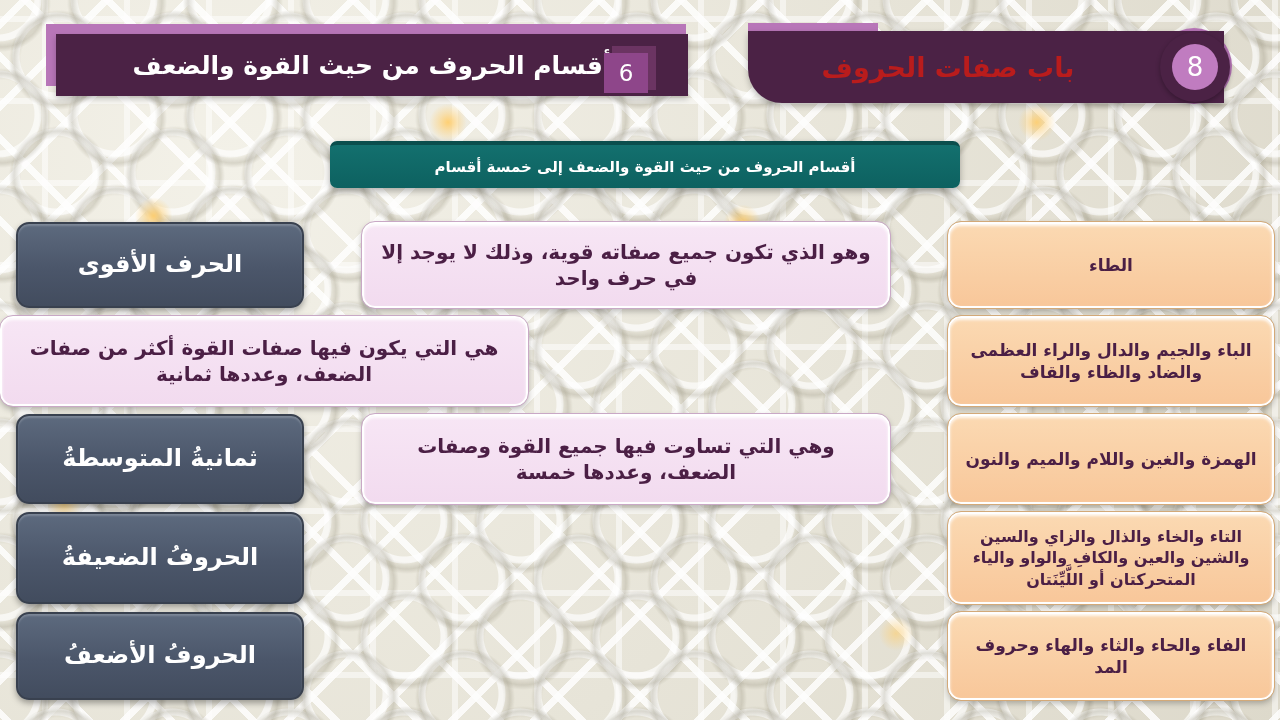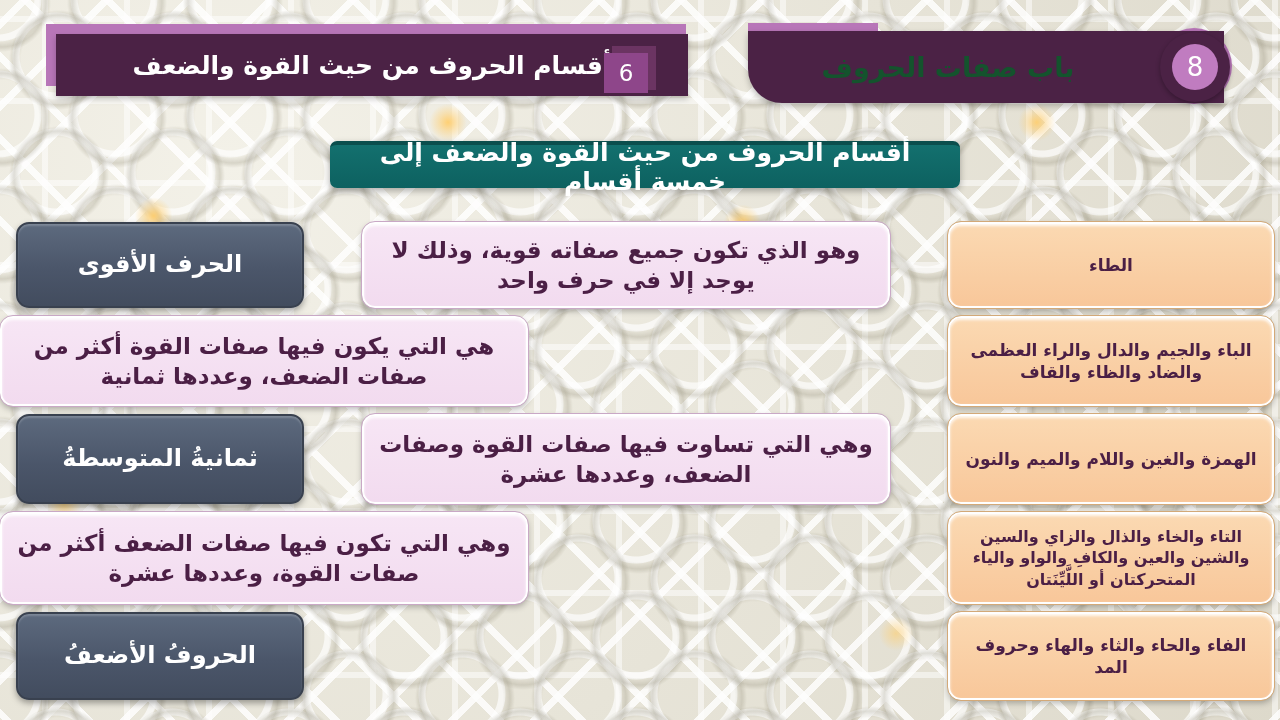--- a/index.html
+++ b/index.html
@@ -66,21 +66,21 @@
     background:#4b2245;
     border-radius:0 0 0 34px;
     box-shadow:0 3px 6px rgba(0,0,0,.25);
   }
   .hdr-right-top{
     position:absolute;left:748px;top:23px;width:130px;height:10px;background:#b876b8;
   }
   .hdr-right-title{
     position:absolute;left:748px;top:31px;width:400px;height:72px;
     display:flex;align-items:center;justify-content:center;
-    color:#14532d;font-size:27px;font-weight:700;letter-spacing:.5px;
+    color:#b91c1c;font-size:27px;font-weight:700;letter-spacing:.5px;
   }
   .badge-8{
     position:absolute;left:1160px;top:32px;width:70px;height:70px;border-radius:50%;
     background:#4b2245;display:flex;align-items:center;justify-content:center;
     box-shadow:0 2px 5px rgba(0,0,0,.3);
   }
   .badge-8 .inner{
     width:46px;height:46px;border-radius:50%;background:#c07cc0;
     display:flex;align-items:center;justify-content:center;
     color:#fff;font-size:26px;font-weight:400;font-family:"DejaVu Sans",sans-serif;
@@ -108,21 +108,21 @@
     color:#fff;font-size:23px;font-family:"DejaVu Sans",sans-serif;
   }
 
   
   .subtitle{
     position:absolute;left:330px;top:141px;width:630px;height:47px;
     background:linear-gradient(180deg,#13706e 0%,#0d6160 100%);
     border-radius:7px;
     border-top:4px solid #0b4e4d;
     display:flex;align-items:center;justify-content:center;
-    color:#fff;font-size:25px;font-weight:700;
+    color:#fff;font-size:15px;font-weight:700;
     box-shadow:0 3px 7px rgba(0,0,0,.3);
     text-align:center;padding:0 18px;box-sizing:border-box;
   }
 
   
   .rows{position:absolute;left:0;top:222px;width:1280px;}
   .row{display:flex;align-items:stretch;justify-content:space-between;margin-bottom:8px;}
 
   .cell{
     box-sizing:border-box;border-radius:13px;
@@ -136,21 +136,21 @@
     border:2px solid #39414f;
     color:#ffffff;font-size:24px;font-weight:700;
     box-shadow:0 3px 6px rgba(0,0,0,.35), inset 0 2px 2px rgba(255,255,255,.20);
   }
 
   .def{
     width:528px;
     background:linear-gradient(180deg,#f7e6f5 0%,#f2dbef 100%);
     border:2px solid #ffffff;
     outline:1px solid #c9a8c6;
-    color:#4b1f45;font-size:23px;font-weight:700;
+    color:#4b1f45;font-size:20px;font-weight:700;
     box-shadow:0 3px 6px rgba(0,0,0,.28), inset 0 2px 3px rgba(255,255,255,.9);
   }
 
   .ex{
     width:326px;margin-right:6px;
     background:linear-gradient(180deg,#fbd9b2 0%,#f8c79a 100%);
     border:2px solid #ffffff;
     outline:1px solid #d3a978;
     color:#4b1f45;font-size:17px;font-weight:700;
     box-shadow:0 3px 6px rgba(0,0,0,.28), inset 0 2px 3px rgba(255,255,255,.85);
@@ -192,27 +192,27 @@
       <div class="cell cat">الحرف الأقوى</div>
     </div>
 
     <div class="row" style="height:90px">
       <div class="cell ex">الباء والجيم والدال والراء العظمى والضاد والظاء والقاف</div>
       <div class="cell def">هي التي يكون فيها صفات القوة أكثر من صفات الضعف، وعددها ثمانية</div>
     </div>
 
     <div class="row" style="height:90px">
       <div class="cell ex">الهمزة والغين واللام والميم والنون</div>
-      <div class="cell def">وهي التي تساوت فيها صفات القوة وصفات الضعف، وعددها عشرة</div>
+      <div class="cell def">وهي التي تساوت فيها جميع القوة وصفات الضعف، وعددها خمسة</div>
       <div class="cell cat">ثمانيةُ المتوسطةُ</div>
     </div>
 
     <div class="row" style="height:92px">
       <div class="cell ex small">التاء والخاء والذال والزاي والسين والشين والعين والكافِ والواو والياء المتحركتان أو اللَّيِّنَتان</div>
-      <div class="cell def">وهي التي تكون فيها صفات الضعف أكثر من صفات القوة، وعددها عشرة</div>
+      <div class="cell cat">الحروفُ الضعيفةُ</div>
     </div>
 
     <div class="row" style="height:88px">
       <div class="cell ex">الفاء والحاء والثاء والهاء وحروف المد</div>
       <div class="cell cat">الحروفُ الأضعفُ</div>
     </div>
 
   </div>
 </div>
 

